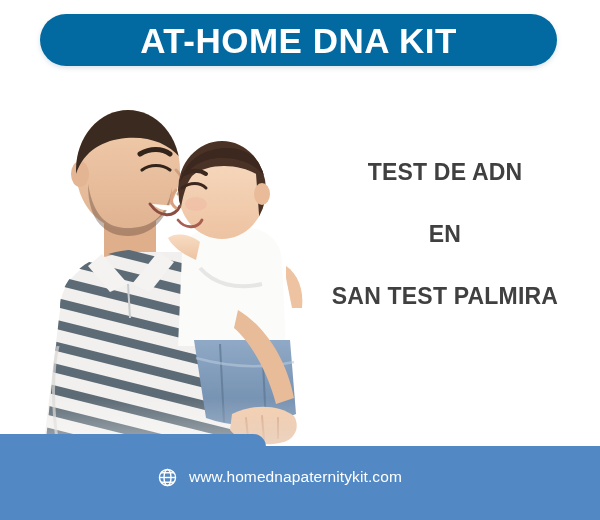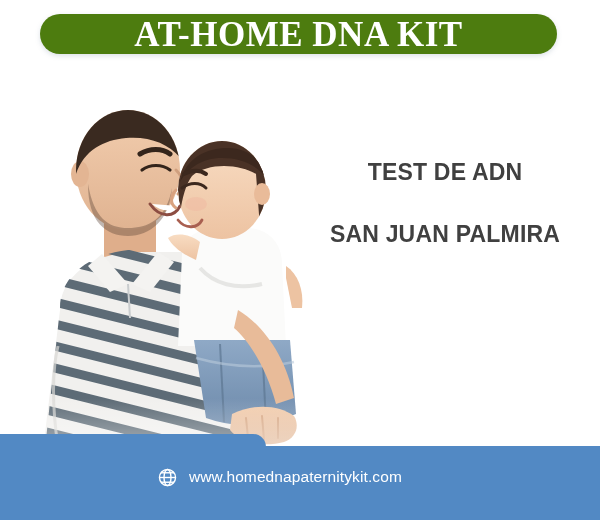--- a/index.html
+++ b/index.html
@@ -15,28 +15,27 @@
     overflow: hidden;
     font-family: "Liberation Sans", sans-serif;
   }
 
   
   .title-banner {
     position: absolute;
     left: 40px;
     top: 14px;
     width: 517px;
-    height: 40px;
-    background: #4d7c0f;
+    height: 52px;
+    background: #0369a1;
     border-radius: 29px;
     display: flex;
     align-items: center;
     justify-content: center;
     box-shadow: 0 2px 5px rgba(120,140,160,0.25);
-    font-family: Liberation Serif, serif;
   }
   .title-text {
     color: #ffffff;
     font-size: 35px;
     font-weight: bold;
     letter-spacing: 0.5px;
     line-height: 1;
     white-space: nowrap;
   }
 
@@ -256,21 +255,22 @@
       <path d="M246 340 L248 360 M262 338 L264 362 M278 340 L278 360" stroke="#d7a784" stroke-width="2" fill="none" stroke-linecap="round"></path>
 
       <path d="M238 232 C262 246 286 278 294 320 L276 326 C266 288 248 262 234 250 Z" fill="#e8bb99"></path>
 
       <rect x="0" y="320" width="330" height="60" fill="url(#fadeBottom)"></rect>
     </svg>
   </div>
 
   <div class="headline-block">
     <div class="headline-line l1">TEST DE ADN</div>
-    <div class="headline-line l3">SAN JUAN PALMIRA</div>
+    <div class="headline-line l2">EN</div>
+    <div class="headline-line l3">SAN TEST PALMIRA</div>
   </div>
 
   <div class="footer-tab"></div>
 
   <div class="footer-bar"></div>
 
   <div class="footer-row row1">
     <div class="footer-item">
       <span class="footer-icon">
         <svg width="21" height="21" viewBox="0 0 24 24" fill="none" stroke="#ffffff" stroke-width="1.6">

